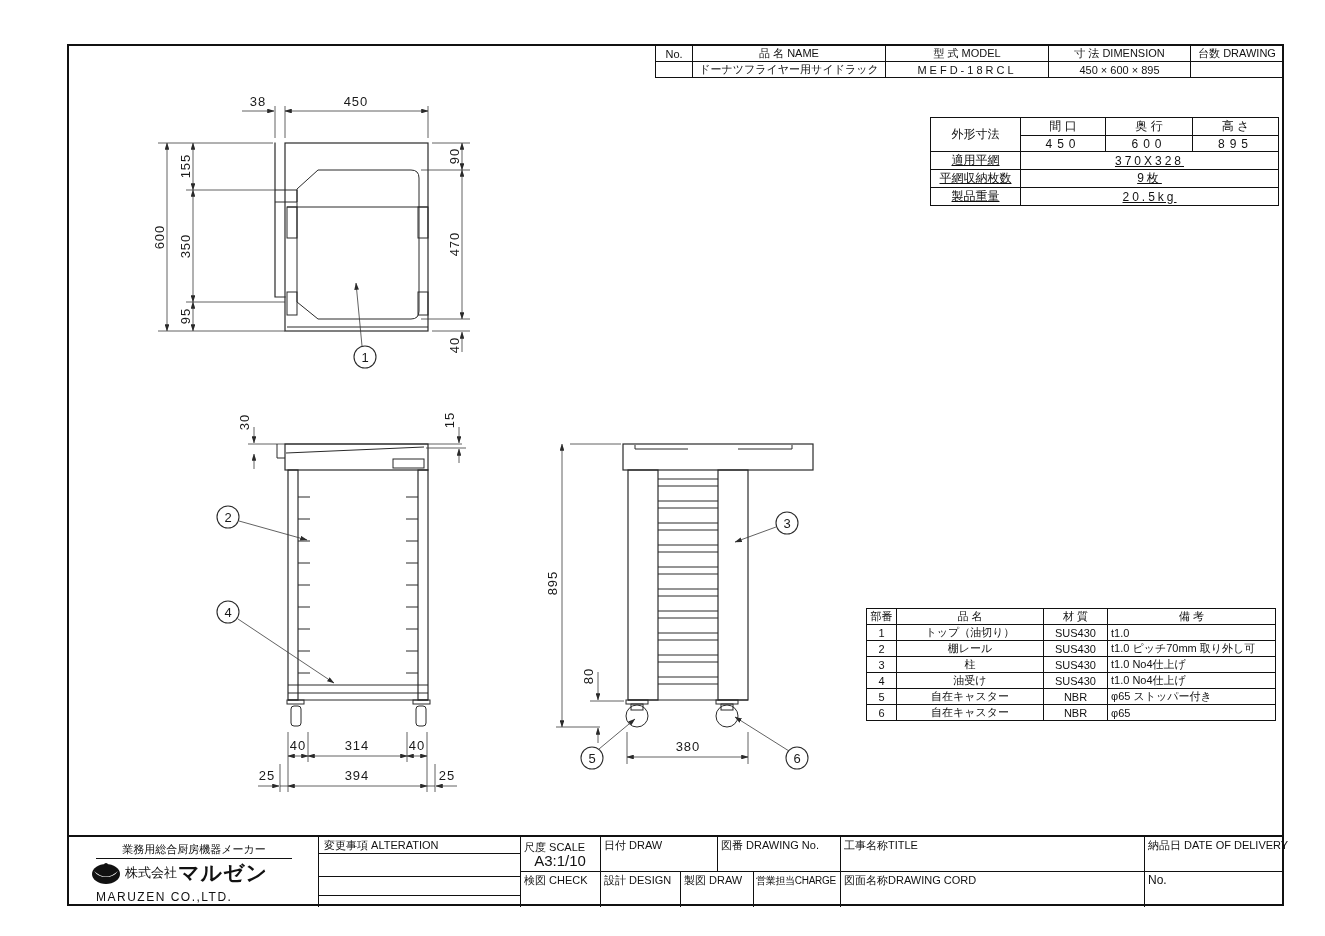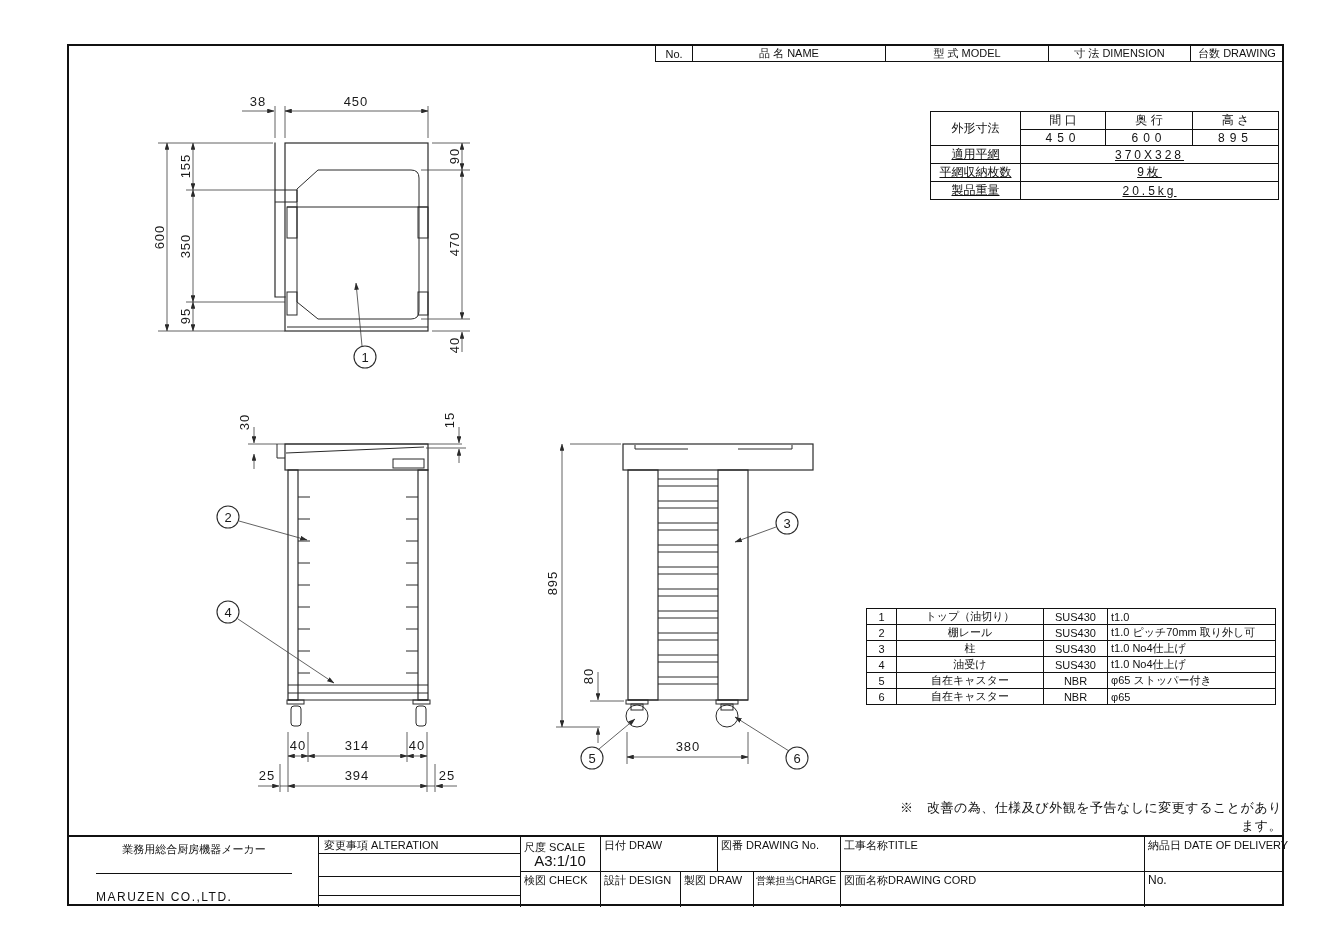--- a/index.html
+++ b/index.html
@@ -28,21 +28,21 @@
   
   .change-note{position:absolute;left:900px;top:799px;width:382px;text-align:right;
                font-size:13px;letter-spacing:0.5px;}
   
   .tblock{position:absolute;left:68px;top:835px;width:1215px;height:70px;
           border-top:2px solid #111;}
   .tb-v{position:absolute;width:0;border-left:1px solid #111;}
   .tb-h{position:absolute;height:0;border-top:1px solid #111;}
   .tb-lbl{position:absolute;font-size:11px;line-height:13px;white-space:nowrap;}
   .tagline{position:absolute;left:28px;top:5px;width:196px;text-align:center;
-           font-size:11px;border-bottom:1px solid #111;padding-bottom:16px;}
+           font-size:11px;border-bottom:1px solid #111;padding-bottom:1px;}
   .logo-row{position:absolute;left:22px;top:22px;display:flex;align-items:center;}
   .logo-prefix{font-size:13px;margin-left:3px;}
   .logo-name{font-size:21px;font-weight:900;letter-spacing:1px;margin-left:1px;}
   .company-en{position:absolute;left:28px;top:53px;width:196px;text-align:left;
               font-size:12px;letter-spacing:1.5px;}
   .scale-val{position:absolute;left:452px;top:15px;width:80px;text-align:center;font-size:15px;}
 </style>
 </head>
 <body>
 
@@ -228,24 +228,31 @@
         <col style="width:93px">
       </colgroup>
     <tbody>
         <tr>
       <td>No.</td>
       <td>品 名 NAME</td>
       <td>型 式 MODEL</td>
       <td>寸 法 DIMENSION</td>
       <td>台数 DRAWING</td>
     </tr>
+    <tr>
+      <td></td>
+      <td>ドーナツフライヤー用サイドラック</td>
+      <td class="ls3">MEFD-18RCL</td>
+      <td>450 × 600 × 895</td>
+      <td></td>
+    </tr>
   </tbody>
     </table>
 
-  <table class="spec-table abs" style="left:930px;top:111px;width:348px;">
+  <table class="spec-table abs" style="left:930px;top:117px;width:348px;">
     <colgroup>
         <col style="width:90px">
         <col style="width:85px">
         <col style="width:87px">
         <col style="width:86px">
       </colgroup>
     <tbody>
         <tr class="r1">
       <td rowspan="2">外形寸法</td>
       <td>間 口</td>
@@ -273,20 +280,26 @@
     </table>
 
   <table class="parts-table abs" style="left:866px;top:608px;width:409px;">
     <colgroup>
         <col style="width:30px">
         <col style="width:147px">
         <col style="width:64px">
         <col style="width:168px">
       </colgroup>
     <tbody>
+        <tr>
+      <td>部番</td>
+      <td>品 名</td>
+      <td>材 質</td>
+      <td>備 考</td>
+    </tr>
     <tr>
       <td>1</td>
       <td>トップ（油切り）</td>
       <td>SUS430</td>
       <td class="note">t1.0</td>
     </tr>
     <tr>
       <td>2</td>
       <td>棚レール</td>
       <td>SUS430</td>
@@ -312,39 +325,47 @@
     </tr>
     <tr>
       <td>6</td>
       <td>自在キャスター</td>
       <td>NBR</td>
       <td class="note">φ65</td>
     </tr>
   </tbody>
     </table>
 
-  <div class="change-note">※　改善の為、仕様及び外観を予告なしに変更することがあります。</div>
 
   <div class="tblock">
 
     <div class="tb-v" style="left:250px;top:0;height:70px;"></div>
     <div class="tb-v" style="left:452px;top:0;height:70px;"></div>
     <div class="tb-v" style="left:532px;top:0;height:70px;"></div>
     <div class="tb-v" style="left:649px;top:0;height:35px;"></div>
     <div class="tb-v" style="left:612px;top:35px;height:35px;"></div>
     <div class="tb-v" style="left:685px;top:35px;height:35px;"></div>
     <div class="tb-v" style="left:772px;top:0;height:70px;"></div>
     <div class="tb-v" style="left:1076px;top:0;height:70px;"></div>
 
     <div class="tb-h" style="left:452px;top:34px;width:763px;"></div>
     <div class="tb-h" style="left:250px;top:16px;width:202px;"></div>
     <div class="tb-h" style="left:250px;top:39px;width:202px;"></div>
     <div class="tb-h" style="left:250px;top:58px;width:202px;"></div>
 
     <div class="tagline">業務用総合厨房機器メーカー</div>
+    <div class="logo-row">
+      <svg width="32" height="26" viewBox="0 0 32 26">
+        <ellipse cx="16" cy="14" rx="14" ry="10" fill="#111"></ellipse>
+        <path d="M4,11 Q16,22 28,11 Q24,17 16,17 Q8,17 4,11 Z" fill="#fff"></path>
+        <circle cx="16" cy="5" r="2" fill="#111"></circle>
+      </svg>
+      <span class="logo-prefix">株式会社</span>
+      <span class="logo-name">マルゼン</span>
+    </div>
     <div class="company-en">MARUZEN CO.,LTD.</div>
 
     <div class="tb-lbl" style="left:256px;top:2px;">変更事項 ALTERATION</div>
     <div class="tb-lbl" style="left:456px;top:4px;">尺度 SCALE</div>
     <div class="scale-val">A3:1/10</div>
     <div class="tb-lbl" style="left:536px;top:2px;">日付 DRAW</div>
     <div class="tb-lbl" style="left:653px;top:2px;">図番 DRAWING No.</div>
     <div class="tb-lbl" style="left:776px;top:2px;">工事名称TITLE</div>
     <div class="tb-lbl" style="left:1080px;top:2px;">納品日 DATE OF DELIVERY</div>
     <div class="tb-lbl" style="left:456px;top:37px;">検図 CHECK</div>

